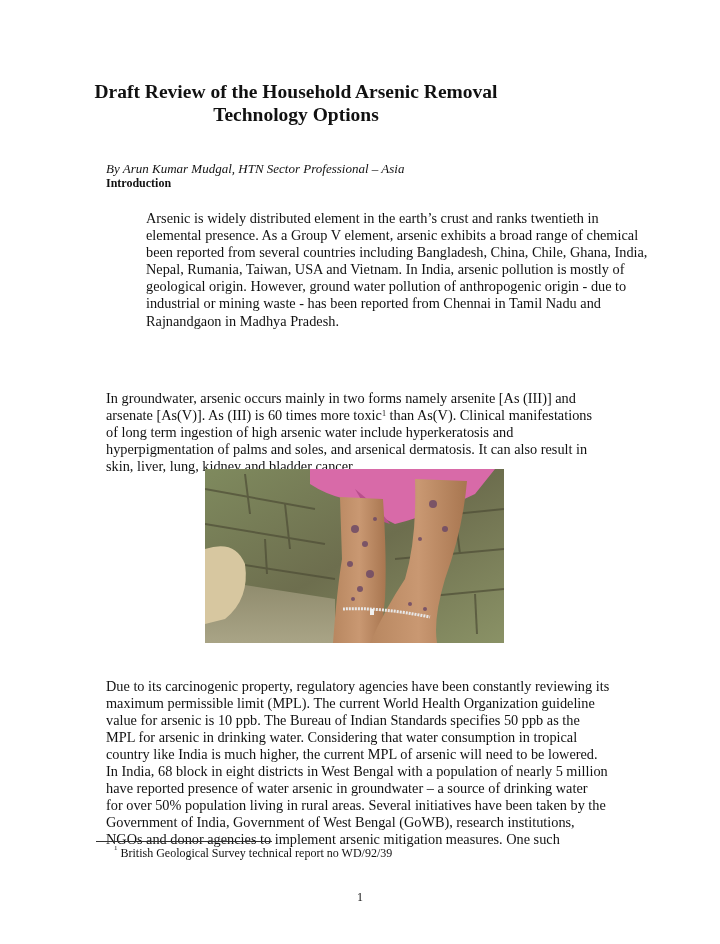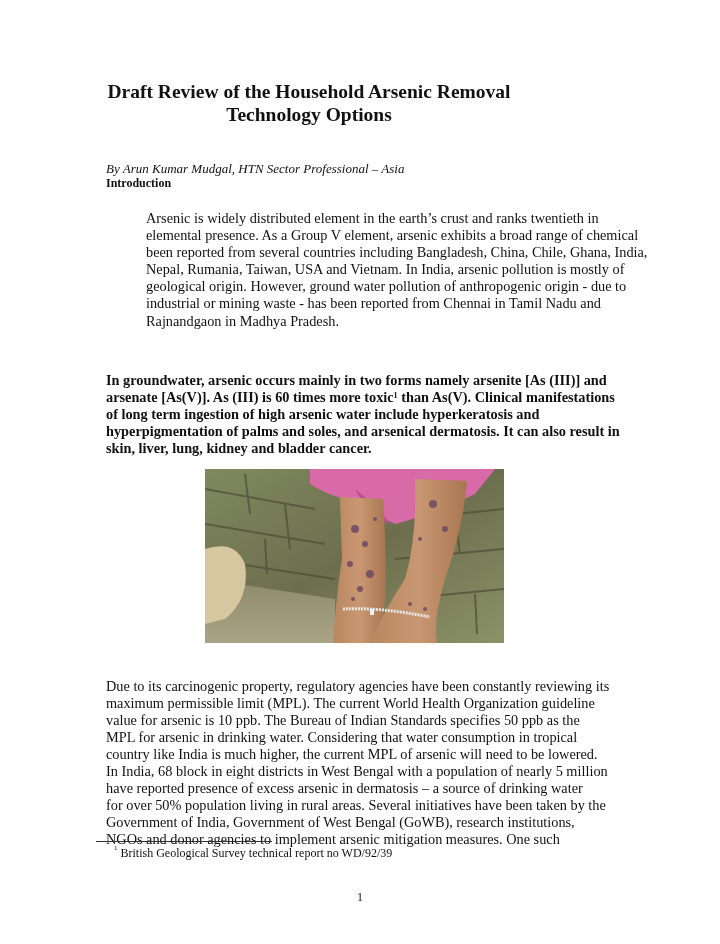--- a/index.html
+++ b/index.html
@@ -1,32 +1,32 @@
 <!DOCTYPE html>
 <html><head>
   <meta charset="utf-8">
   <style>
     html, body { margin: 0; padding: 0; background: #ffffff; }
     body {
       width: 720px; height: 944px; position: relative; overflow: hidden;
       font-family: "Liberation Serif", "DejaVu Serif", serif; color: #111;
     }
     .title {
-      position: absolute; left: 17px; width: 584px; top: 80px;
+      position: absolute; left: 4px; width: 584px; top: 80px;
       text-align: center; font-weight: bold; font-size: 19.5px; line-height: 23px;
     }
     .byline { position: absolute; left: 106px; top: 161px; font-size: 13px; font-style: italic; }
     .heading { position: absolute; left: 106px; top: 176px; font-weight: bold; font-size: 12px; }
     .para {
       position: absolute; left: 106px; width: 520px;
       font-size: 14.3px; line-height: 17.1px; white-space: nowrap;
     }
     .para .line { display: block; }
     .p1 { top: 210px; margin-left: 40px; }
-    .p2 { top: 372px; font-weight: bold; }
+    .p2 { top: 390px; }
     .p3 { top: 646px; margin-top: 32px; }
     .p4 { top: 746px; margin-top: 17px; }
     sup { font-size: 8px; vertical-align: top; position: relative; top: -2px; }
     .photo {
       position: absolute; left: 205px; top: 469px; width: 299px; height: 174px;
       overflow: hidden; background: #6b6a4a;
     }
     .footnote-rule { position: absolute; left: 96px; top: 841px; width: 176px; height: 1px; background: #333; }
     .footnote { position: absolute; left: 114px; top: 846px; font-size: 12px; }
     .footnote sup { font-size: 7px; }
@@ -130,21 +130,21 @@
 <div class="para p3">
   <span class="line">Due to its carcinogenic property, regulatory agencies have been constantly reviewing its</span>
   <span class="line">maximum permissible limit (MPL). The current World Health Organization guideline</span>
   <span class="line">value for arsenic is 10 ppb. The Bureau of Indian Standards specifies 50 ppb as the</span>
   <span class="line">MPL for arsenic in drinking water. Considering that water consumption in tropical</span>
   <span class="line">country like India is much higher, the current MPL of arsenic will need to be lowered.</span>
 </div>
 
 <div class="para p4">
   <span class="line">In India, 68 block in eight districts in West Bengal with a population of nearly 5 million</span>
-  <span class="line">have reported presence of excess arsenic in dermatosis – a source of drinking water</span>
+  <span class="line">have reported presence of water arsenic in groundwater – a source of drinking water</span>
   <span class="line">for over 50% population living in rural areas.  Several initiatives have been taken by the</span>
   <span class="line">Government of India, Government of West Bengal (GoWB), research institutions,</span>
   <span class="line">NGOs and donor agencies to implement arsenic mitigation measures.  One such</span>
 </div>
 
 <div class="footnote-rule"></div>
 <div class="footnote"><sup>1</sup><span> British Geological  Survey technical report no WD/92/39</span></div>
 
 <div class="pagenum">1</div>
 

